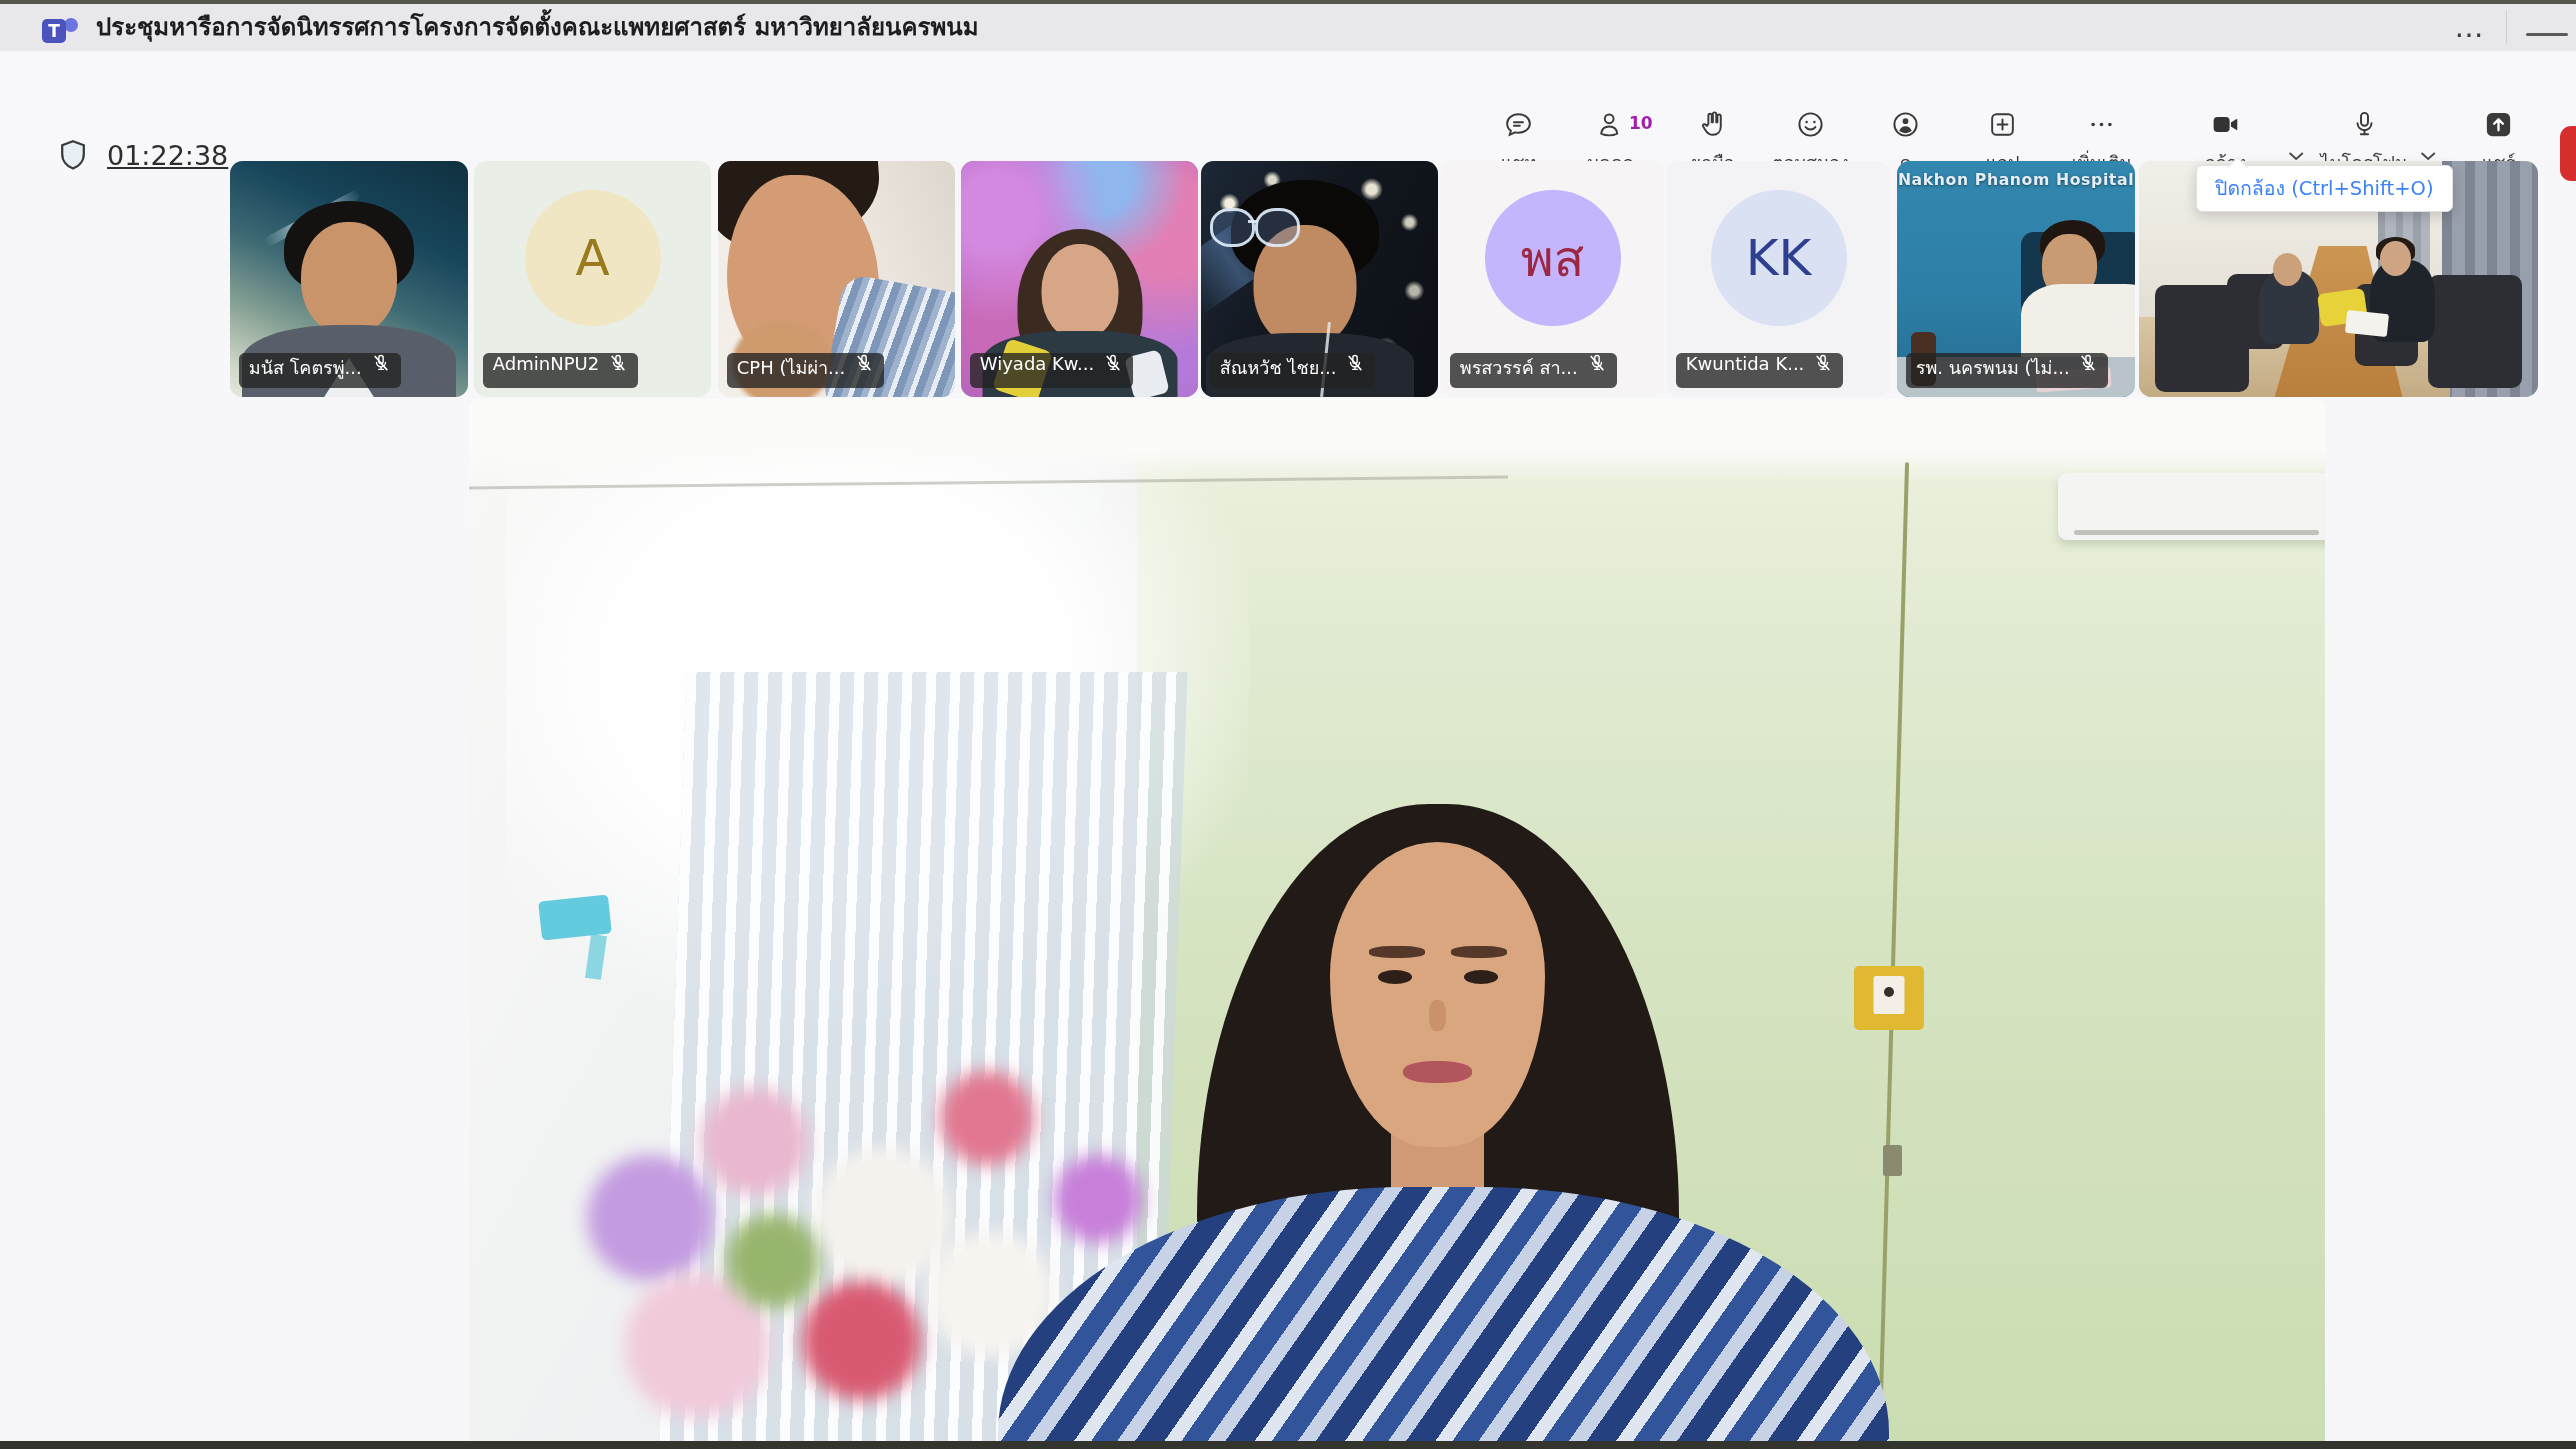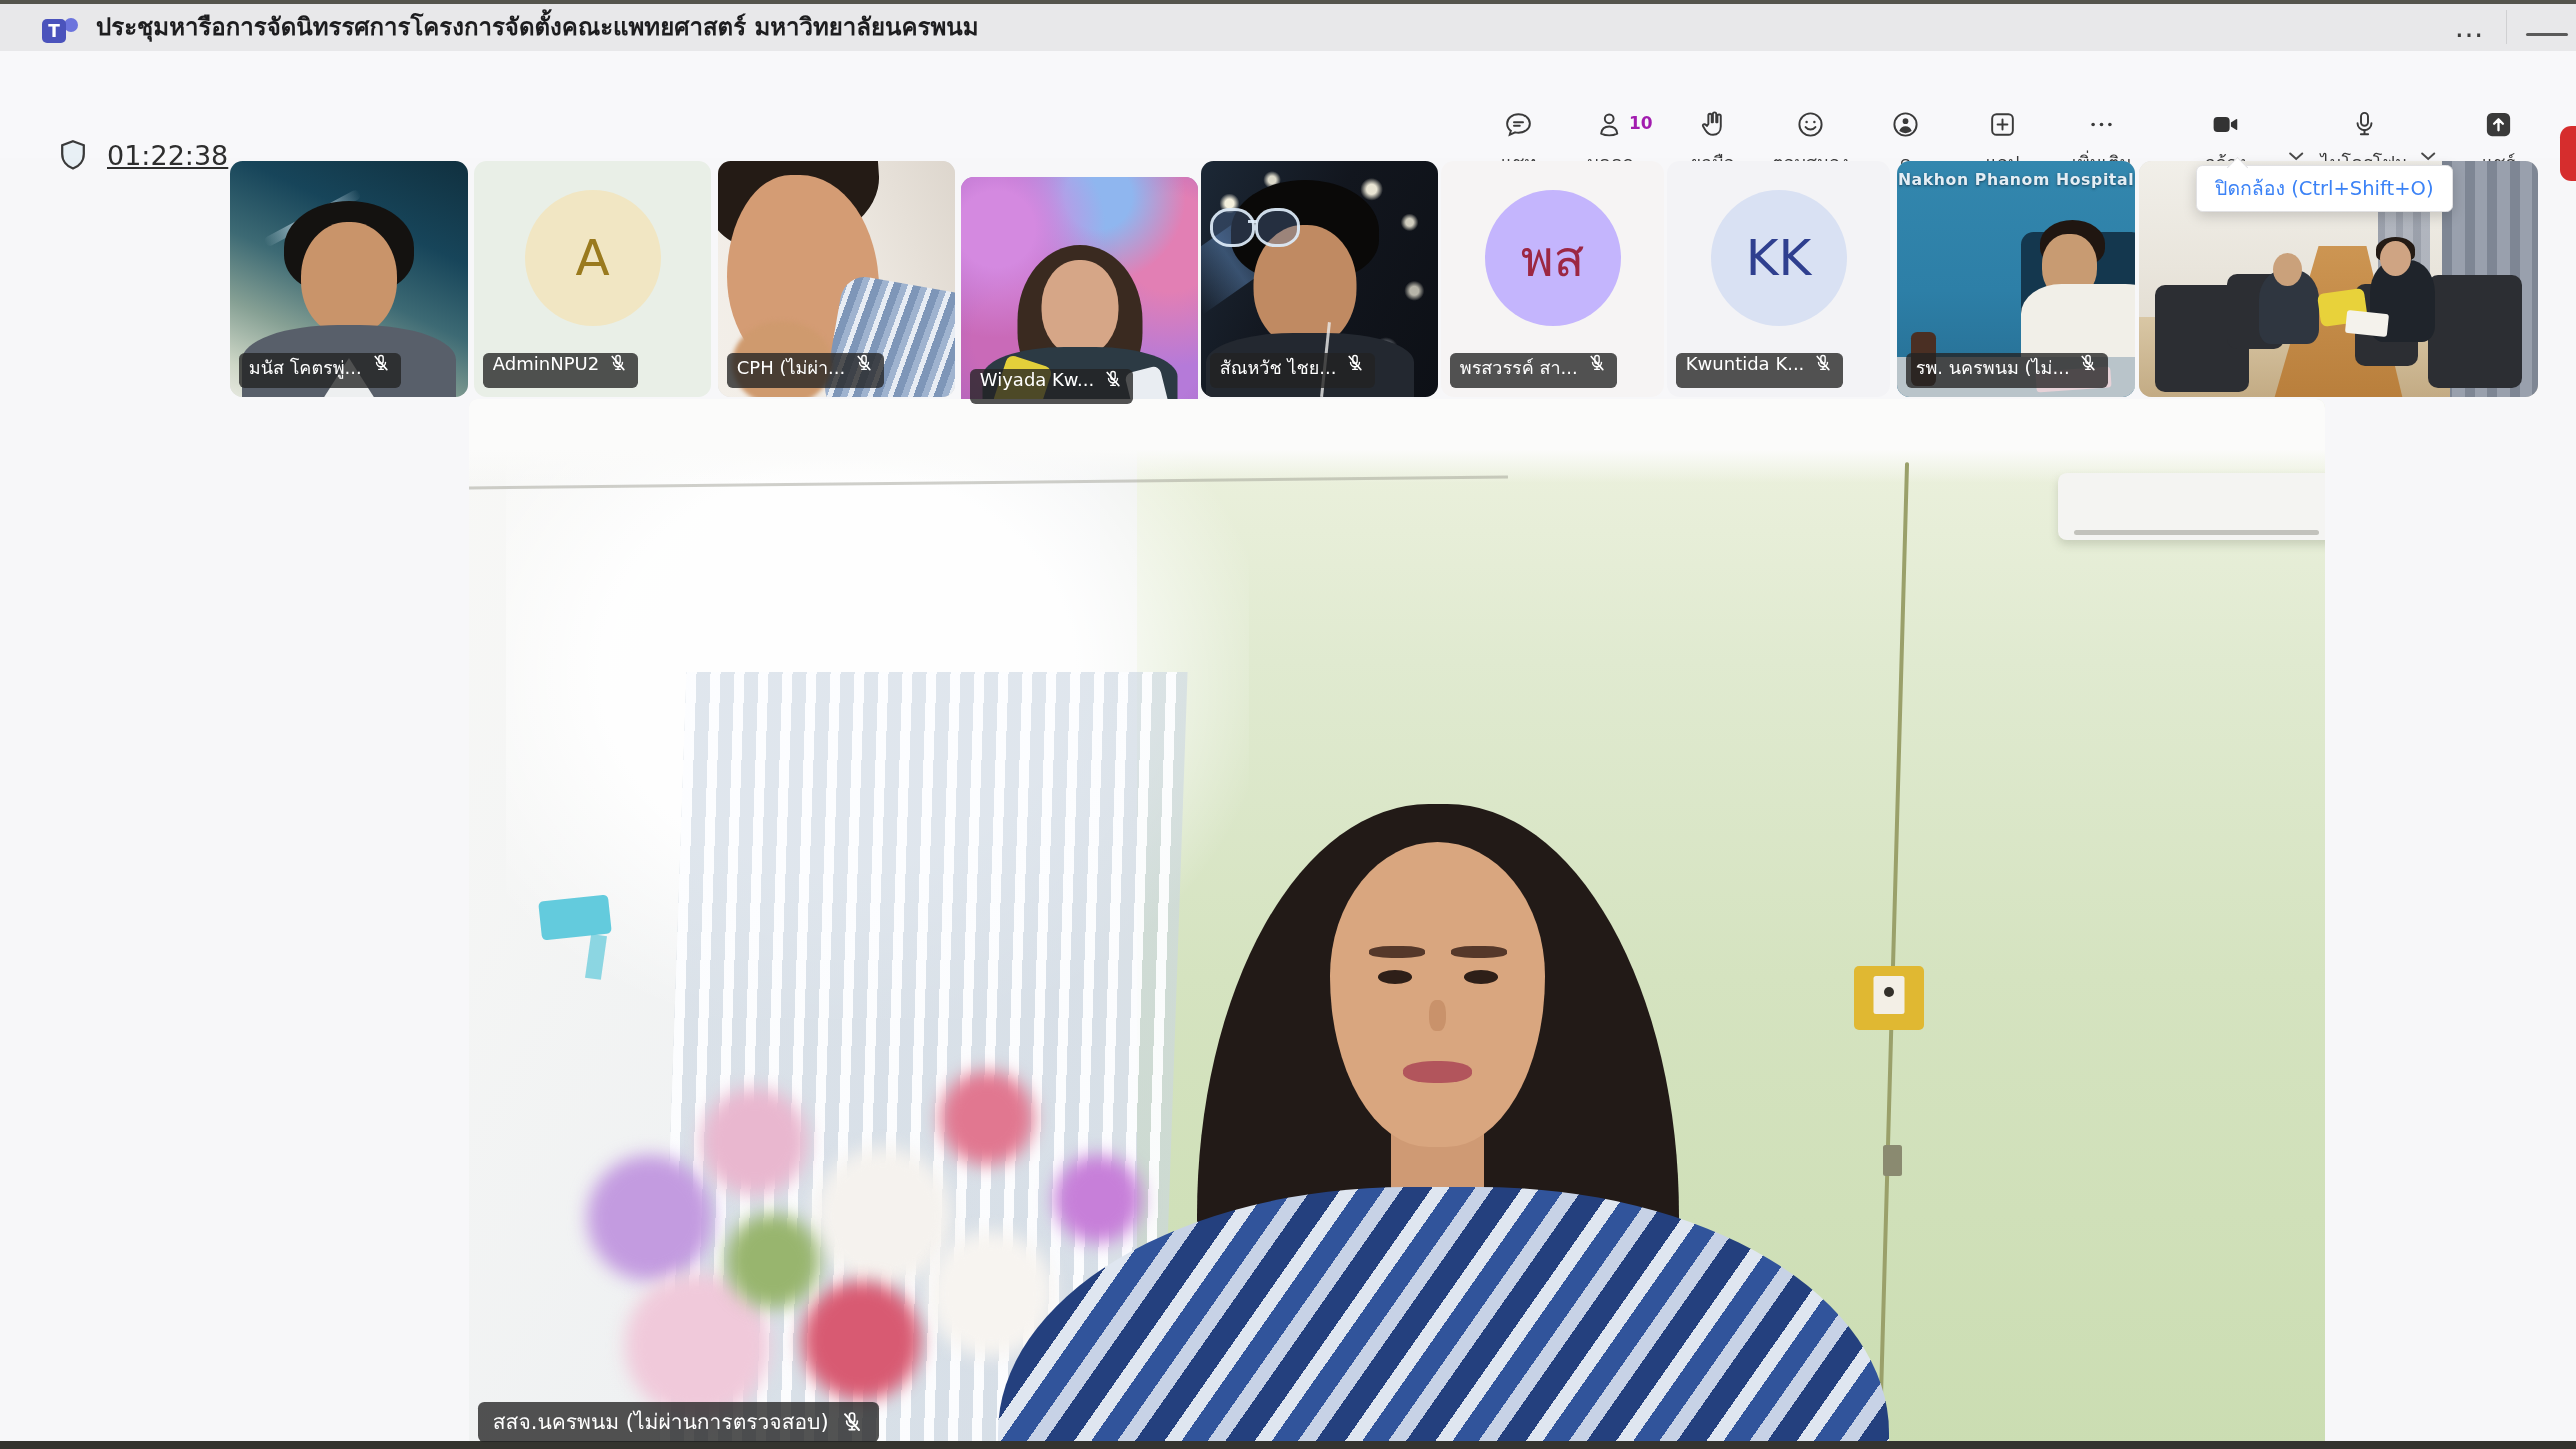--- a/index.html
+++ b/index.html
@@ -39,21 +39,21 @@
   
   .tooltip{left:2196px;top:165px;height:45px;background:#fff;border:0.6px solid #e1e1e3;border-radius:6.3px;
     box-shadow:0 3.8px 14px rgba(0,0,0,.18);display:flex;align-items:center;padding:0 18px;
     font-size:19.5px;color:#3b82f6;z-index:60;white-space:nowrap;}
   .tooltip .tip-arrow{position:absolute;left:33px;top:-6.3px;width:14px;height:14px;background:#fff;
     border-left:0.6px solid #e1e1e3;border-top:0.6px solid #e1e1e3;transform:rotate(45deg);}
 
   
   .tile{top:161px;height:236px;border-radius:12.6px;overflow:hidden;cursor:pointer;background:#ddd;}
   .t1{left:230px;width:238px;}  .t2{left:474px;width:237px;background:#e9efe7;}
-  .t3{left:718px;width:237px;} .t4{left:961px;width:237px;margin-top:16px;}
+  .t3{left:718px;width:237px;} .t4{left:961px;width:237px;}
   .t5{left:1201px;width:237px;} .t6{left:1441px;width:223px;background:#f6f4f4;}
   .t7{left:1667px;width:223px;background:#f3f3f6;} .t8{left:1897px;width:238px;}
   .t9{left:2139px;width:399px;}
 
   .name-tag{position:absolute;left:8.8px;bottom:8.8px;max-width:calc(100% - 17.6px);height:35px;border-radius:5.7px;
     background:rgba(35,35,35,.78);display:flex;align-items:flex-start;gap:8.8px;padding:0 10px;box-sizing:border-box;z-index:5;}
   .name-tag .nm{color:#fff;font-size:18px;white-space:nowrap;overflow:hidden;text-overflow:ellipsis;}
   .name-tag svg{flex:0 0 auto;}
 
   .avatar-circle{position:absolute;left:50%;top:29px;transform:translateX(-50%);width:136px;height:136px;
@@ -543,26 +543,17 @@
     <div class="ms-face">
       <div class="ms-brow b1"></div>
         <div class="ms-brow b2"></div>
       <div class="ms-eye e1"></div>
         <div class="ms-eye e2"></div>
       <div class="ms-nose"></div>
         <div class="ms-lips"></div>
     </div>
     <div class="ms-body"></div>
 
-    <div class="main-tag">
-      <span class="nm">สสจ.นครพนม (ไม่ผ่านการตรวจสอบ)</span>
-      <svg width="24" height="24" viewBox="0 0 24 24" fill="none" stroke="#fff" stroke-width="1.7" stroke-linecap="round">
-        <rect x="9.4" y="3" width="5.2" height="9.6" rx="2.6"></rect>
-          <path d="M6.6 11.2a5.4 5.4 0 0010.8 0"></path>
-        <path d="M12 16.6v3M9.2 19.6h5.6"></path>
-          <path d="M5 4.2L19 20" stroke-width="2"></path>
-        </svg>
-    </div>
   </div>
 
   <div class="abs bezel-bottom"></div>
 </div>
 
 
 </body></html>

